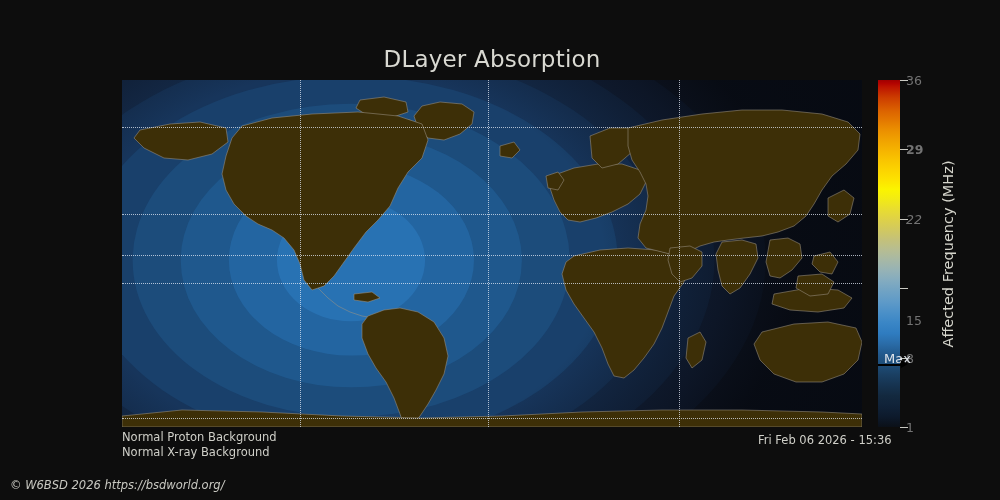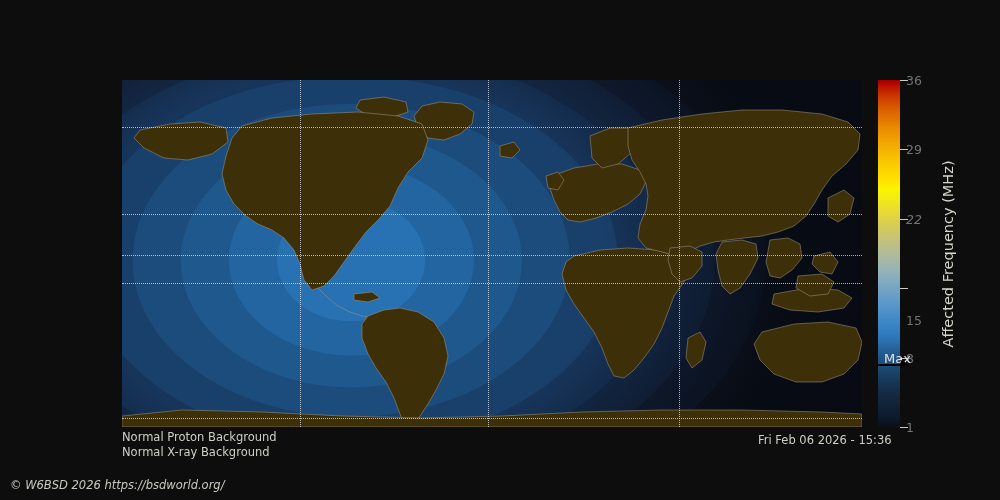--- a/index.html
+++ b/index.html
@@ -260,20 +260,23 @@
     font-style: italic;
     color: #c9c9c2;
     white-space: nowrap;
   }
 </style>
 </head>
 <body>
 
 <div id="app">
 
+  <div class="chart-title">
+    <span>DLayer Absorption</span>
+  </div>
 
   <div class="map-panel">
 
     <div class="ocean"></div>
 
     <div class="absorption">
       <div class="ring" style="width:112%;height:152%;left:31%;top:52%;background:rgba(22,44,76,0.55);"></div>
       <div class="ring" style="width:98%;height:138%;left:31%;top:52%;background:rgba(23,52,88,0.60);"></div>
       <div class="ring" style="width:85%;height:122%;left:31%;top:52%;background:rgba(25,60,100,0.62);"></div>
       <div class="ring" style="width:72%;height:106%;left:31%;top:52%;background:rgba(27,70,115,0.64);"></div>
@@ -364,21 +367,21 @@
     </div>
   </div>
 
   <div class="colorbar-wrap">
     <div class="colorbar"></div>
 
     <div class="cb-tick" style="top:0%;"></div>
     <div class="cb-label" style="top:0%;">36</div>
 
     <div class="cb-tick" style="top:20%;"></div>
-    <div class="cb-label" style="top:20%;">29</div>
+    <div class="cb-label" style="top:20%;font-weight:bold;">29</div>
 
     <div class="cb-tick" style="top:40%;"></div>
     <div class="cb-label" style="top:40%;font-style:italic;">22</div>
 
     <div class="cb-tick" style="top:60%;"></div>
     <div class="cb-label" style="top:60%;margin-top:32px;">15</div>
 
     <div class="cb-tick" style="top:80%;"></div>
     <div class="cb-label" style="top:80%;">8</div>
 

